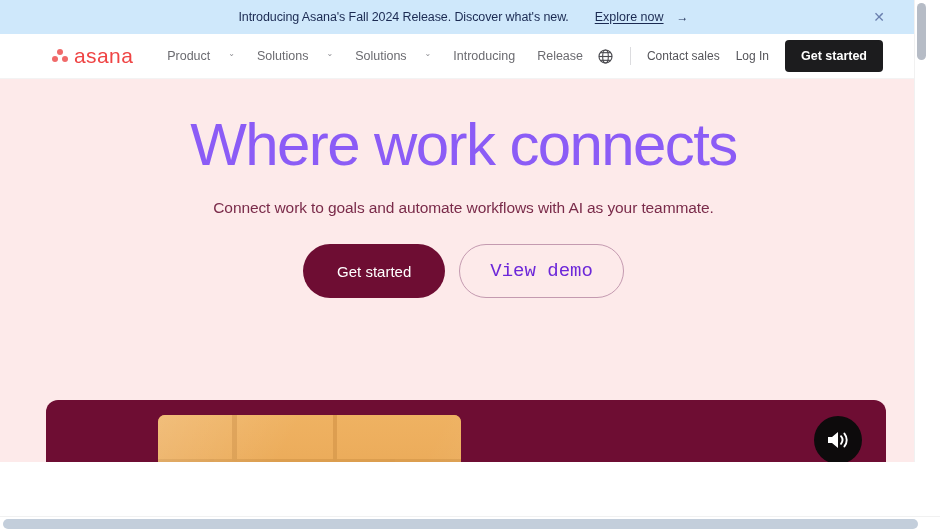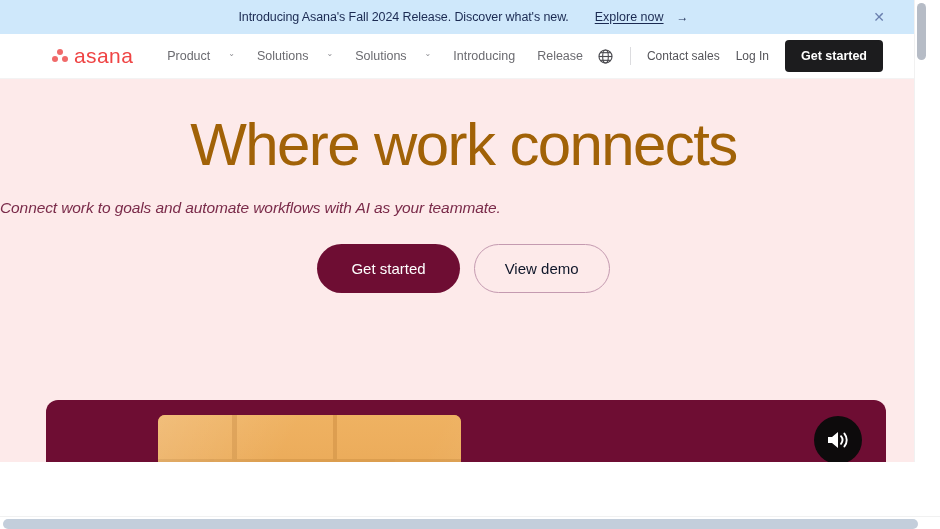--- a/index.html
+++ b/index.html
@@ -187,31 +187,30 @@
     height: 439px;
     overflow: hidden;
   }
 
   #hero-title {
     margin-top: 34px;
     text-align: center;
     font-size: 60px;
     line-height: 1.05;
     font-weight: 400;
-    color: #a16207;
+    color: #8b5cf6;
     letter-spacing: -1.6px;
   }
 
   #hero-subtitle {
     margin-top: 23px;
-    text-align: left;
+    text-align: center;
     font-size: 15.5px;
     color: #7a2b4a;
     letter-spacing: -0.1px;
-    font-style: italic;
   }
 
   #hero-buttons {
     margin-top: 27px;
     display: flex;
     justify-content: center;
     gap: 14px;
   }
   #btn-get-started {
     background: #6e0d33;
@@ -219,28 +218,28 @@
     font-size: 15px;
     border: none;
     border-radius: 999px;
     padding: 15px 34px;
     cursor: pointer;
     white-space: nowrap;
     font-family: "Liberation Sans", sans-serif;
   }
   #btn-view-demo {
     background: transparent;
-    color: #0f172a;
-    font-size: 15px;
+    color: #6d28d9;
+    font-size: 19px;
     border: 1px solid #c49ab0;
     border-radius: 999px;
     padding: 15px 30px;
     cursor: pointer;
     white-space: nowrap;
-    font-family: Liberation Sans, sans-serif;
+    font-family: Liberation Mono, monospace;
   }
 
   
   #video-card {
     position: absolute;
     left: 46px;
     top: 321px;
     width: 840px;
     height: 200px;
     background: #6e0d33;

